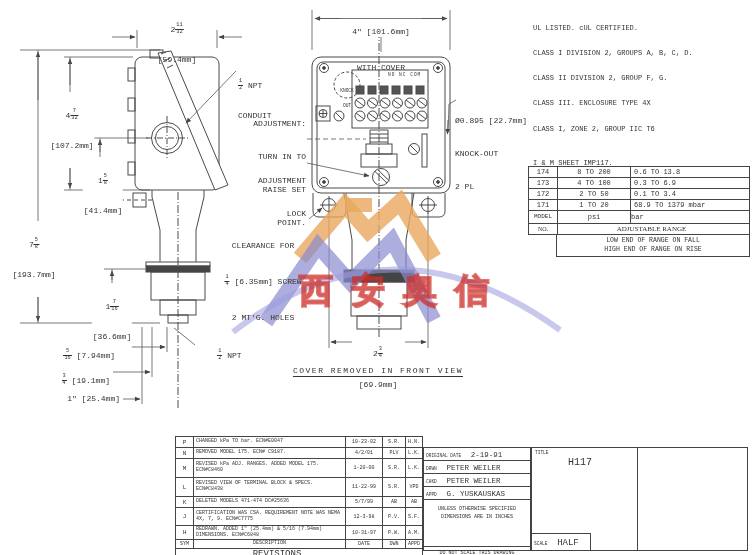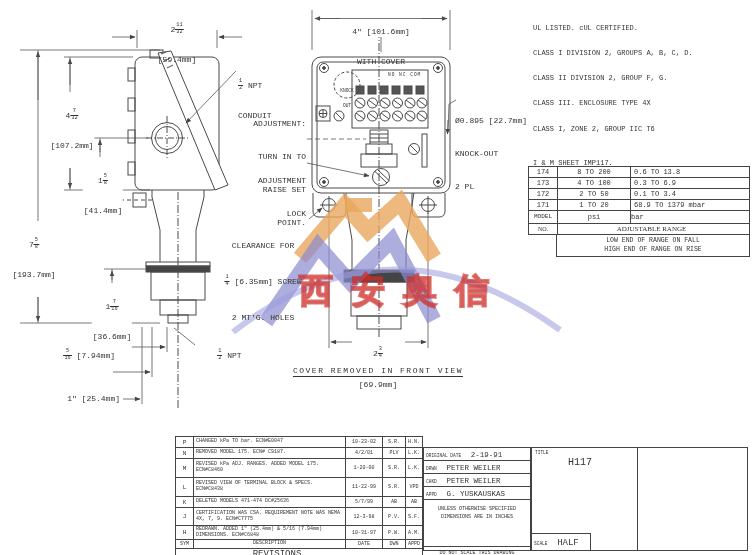--- a/index.html
+++ b/index.html
@@ -244,21 +244,21 @@
   </svg>
   <div class="wm-red">西安奥信</div>
 
   <div class="t ctr" style="left:177px;top:6px;">
     <div><span>2</span><span class="fr"><span class="n">11</span><span class="d">32</span></span></div>
     <div>[59.4mm]</div>
   </div>
 
   <div class="t ctr" style="left:381px;top:9px;">
     <div class="bg">4" [101.6mm]</div>
-    <div style="margin-top:2px;">WITH COVER</div>
+    <div style="margin-top:8px;">WITH COVER</div>
   </div>
 
   <div class="t" style="left:533px;top:7px;font-size:7px;line-height:8.4px;">
     <div>UL LISTED. cUL CERTIFIED.</div>
     <div>CLASS I DIVISION 2, GROUPS A, B, C, D.</div>
     <div>CLASS II DIVISION 2, GROUP F, G.</div>
     <div>CLASS III. ENCLOSURE TYPE 4X</div>
     <div>CLASS I, ZONE 2, GROUP IIC T6</div>
     <div style="margin-top:9px;">I &amp; M SHEET IMP117.</div>
   </div>
@@ -307,20 +307,23 @@
     <div>[193.7mm]</div>
   </div>
 
   <div class="t ctr bg" style="left:112px;top:283px;">
     <div><span>1</span><span class="fr"><span class="n">7</span><span class="d">16</span></span></div>
     <div>[36.6mm]</div>
   </div>
 
   <div class="t rt" style="left:30px;top:341px;width:85px;">
     <span class="fr"><span class="n">5</span><span class="d">16</span></span> <span>[7.94mm]</span>
+  </div>
+  <div class="t rt" style="left:30px;top:366px;width:80px;">
+    <span class="fr"><span class="n">3</span><span class="d">4</span></span> <span>[19.1mm]</span>
   </div>
   <div class="t rt" style="left:40px;top:394px;width:80px;">1" [25.4mm]</div>
 
   <div class="t" style="left:198px;top:341px;">
     <span class="fr"><span class="n">1</span><span class="d">2</span></span> <span>NPT</span>
   </div>
 
   <div class="t ctr" style="left:378px;top:330px;">
     <div class="bg"><span>2</span><span class="fr"><span class="n">3</span><span class="d">4</span></span></div>
     <div class="bg" style="margin-top:1px;">[69.9mm]</div>

